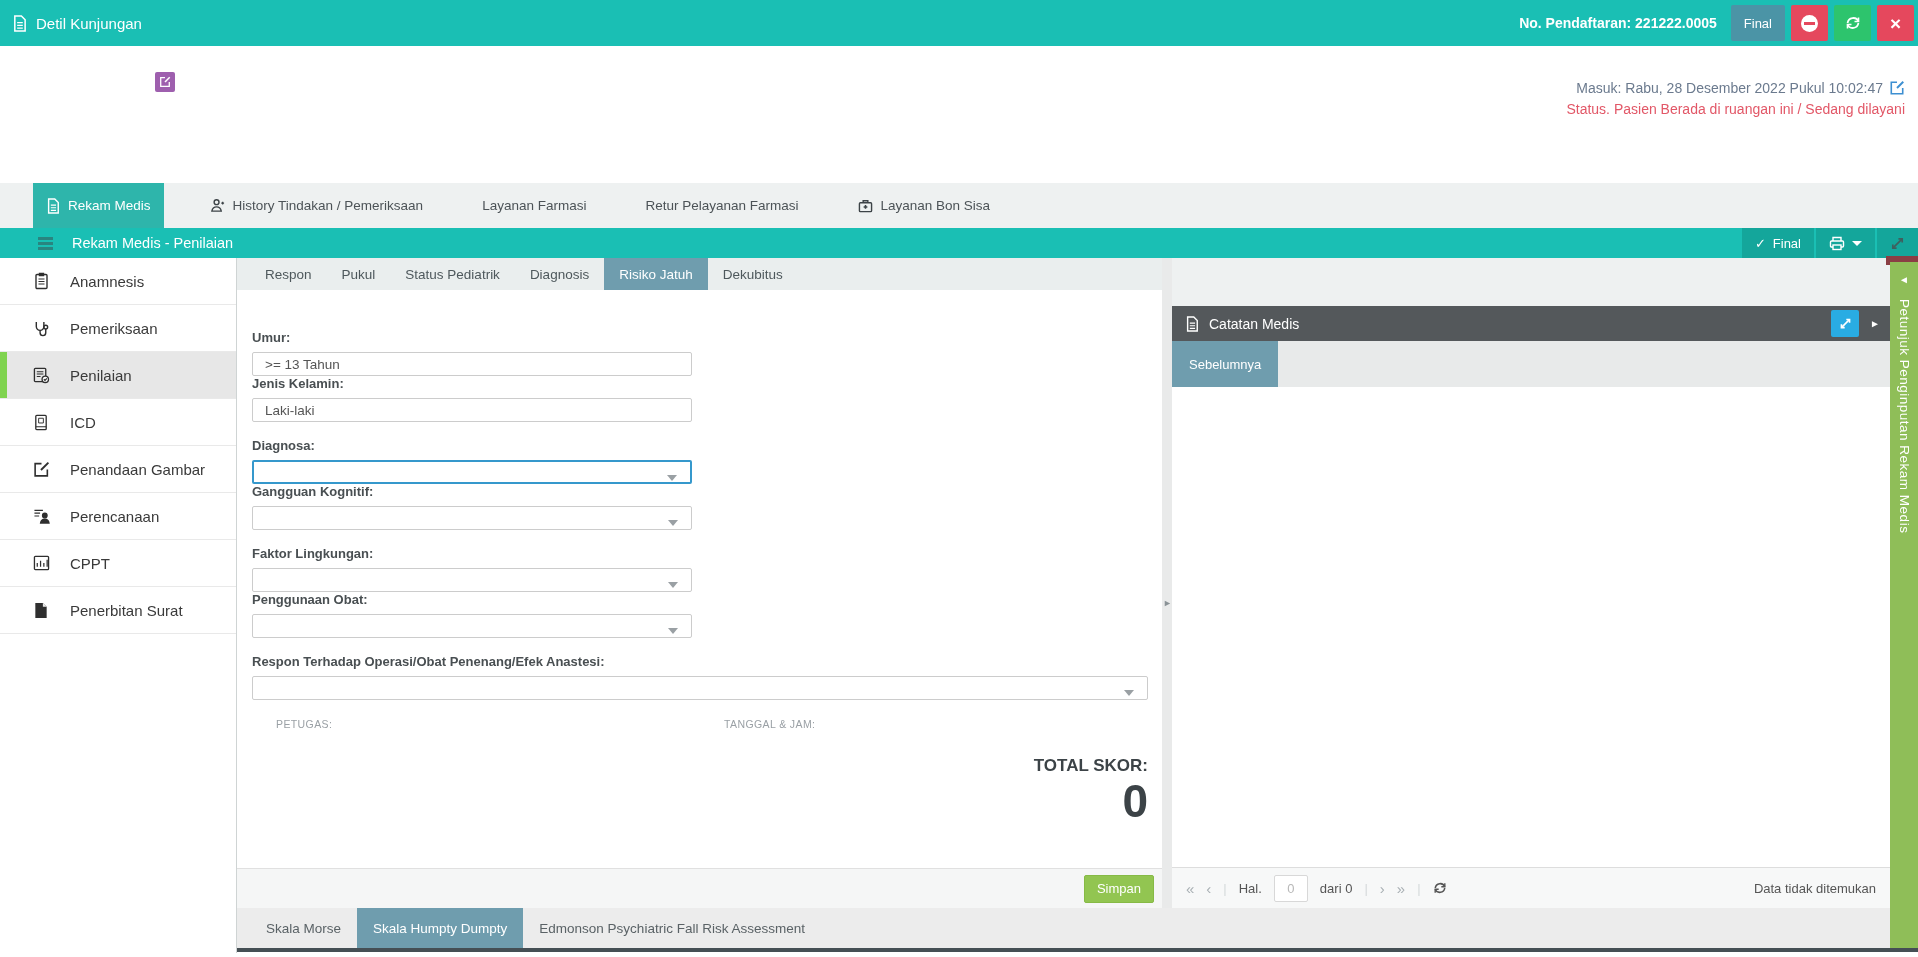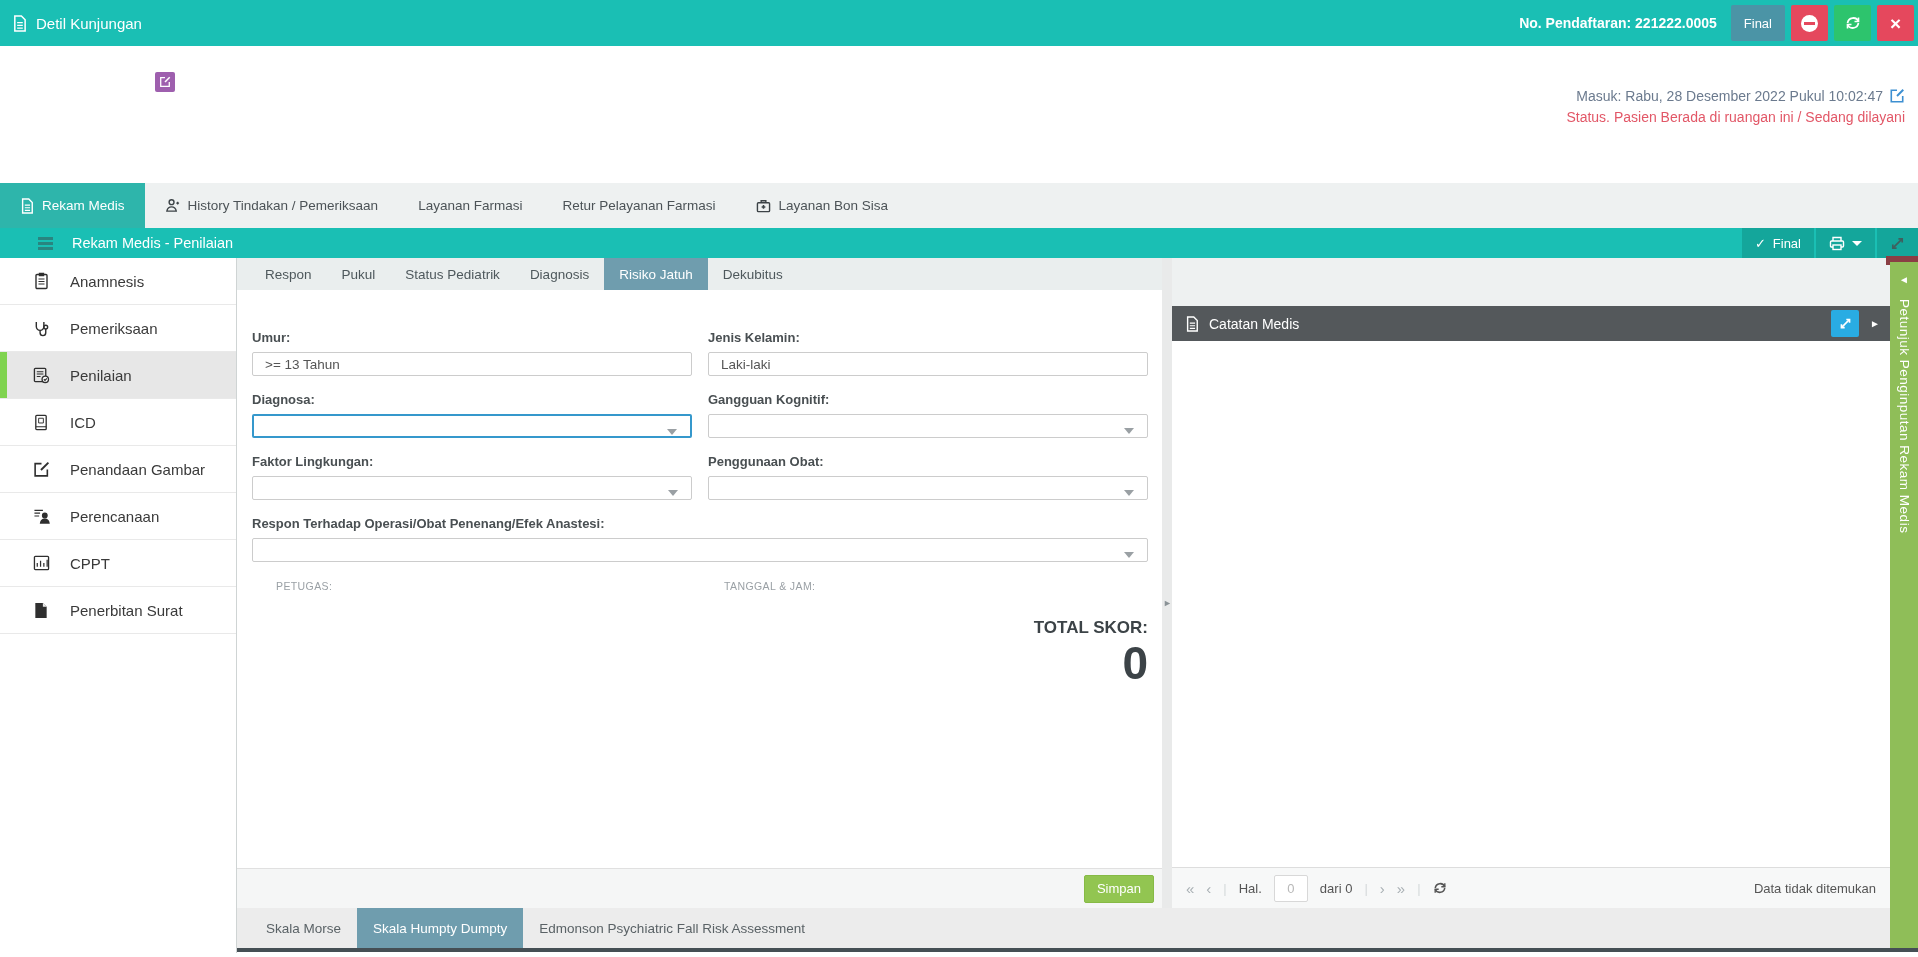--- a/index.html
+++ b/index.html
@@ -20,30 +20,30 @@
   .btn-sq { width:37px; }
   .btn-red { background:#e5485d; }
   .btn-green { background:#2dc46d; }
   .minus-circle { width:17px; height:17px; background:#fff; border-radius:50%; position:relative; }
   .minus-circle::after { content:""; position:absolute; left:3px; right:3px; top:7px; height:3px; background:#e5485d; }
   .close-x { font-size:19px; font-weight:bold; line-height:1; }
 
   
   .purple-btn { position:absolute; left:155px; top:72px; width:20px; height:20px; background:#9e5fae;
     border-radius:2px; color:#fff; display:flex; align-items:center; justify-content:center; cursor:pointer; }
-  .visit-info { position:absolute; right:13px; top:88px; text-align:left; }
+  .visit-info { position:absolute; right:13px; top:80px; text-align:left; }
   .masuk-line { font-size:14px; color:#6b7a8e; display:flex; align-items:center; justify-content:flex-end; gap:6px; }
   .masuk-edit { color:#3d8fd1; display:inline-flex; }
   .status-line { font-size:14px; color:#e25767; margin-top:5px; }
 
   
   .main-tabs { position:absolute; left:0; top:183px; width:1918px; height:45px; background:#eef1f1;
     display:flex; align-items:stretch; }
-  .mtab { display:flex; align-items:center; gap:8px; padding:0 20px; font-size:13.5px; color:#4c5357;
-    cursor:pointer; white-space:nowrap; }
+  .mtab { display:flex; align-items:center; gap:8px; padding:0 13px; font-size:13.5px; color:#4c5357;
+    cursor:pointer; white-space:nowrap;margin-left:33px; }
   .mtab .ticon { display:flex; color:#3c4347; }
   .mtab.active { background:#2eb5ab; color:#fff; }
   .mtab.active .ticon { color:#fff; }
 
   
   .section-bar { position:absolute; left:0; top:228px; width:1918px; height:30px; background:#1abfb4;
     display:flex; align-items:center; }
   .burger { margin-left:38px; display:flex; flex-direction:column; gap:2px; cursor:pointer; }
   .burger span { width:15px; height:3px; background:rgba(55,75,75,.5); }
   .section-title { margin-left:19px; color:#fff; font-size:14.5px; }
@@ -67,21 +67,21 @@
   
   .subtabs { position:absolute; left:237px; top:258px; width:925px; height:32px; background:#eaeeee;
     display:flex; align-items:stretch; padding-left:13px; }
   .stab { display:flex; align-items:center; padding:0 15px; font-size:13.5px; color:#4e585c;
     cursor:pointer; white-space:nowrap; }
   .stab.active { background:#6f9dae; color:#fff; }
 
   
   .form { position:absolute; left:237px; top:290px; width:925px; height:578px; background:#fff;
     padding:40px 14px 0 15px; }
-  .frow { display:flex; justify-content:space-between; margin-bottom:16px; }
+  .frow { display:flex; justify-content:space-between; margin-bottom:16px;flex-direction:column; }
   .field { width:440px; }
   .field.full { width:100%; }
   .field label { display:block; font-size:13px; font-weight:bold; color:#494f52; margin-bottom:7px; }
   .ibox { height:24px; border:1px solid #ccc; border-radius:2px; display:flex; align-items:center;
     padding:0 12px; font-size:13.5px; color:#555; background:#fff; }
   input.ibox { width:100%; outline:none; }
   .sel { position:relative; cursor:pointer; }
   .sel::after { content:""; position:absolute; right:13px; top:13px; width:0; height:0;
     border-left:5px solid transparent; border-right:5px solid transparent; border-top:6px solid #9aa0a4; }
   .sel.focused { border:2px solid #3598cc; }
@@ -441,20 +441,23 @@
           <div class="blue-btn">
             <svg width="13" height="13" viewBox="0 0 16 16" fill="none" stroke="#fff" stroke-width="2">
               <path d="M3 13L13 3"></path>
                 <path d="M3 9v4h4"></path>
                 <path d="M13 7V3H9"></path>
             </svg>
           </div>
           <span class="ph-arrow">►</span>
         </div>
       </div>
+      <div class="panel-tabs">
+        <div class="ptab">Sebelumnya</div>
+      </div>
       <div class="panel-body"></div>
       <div class="panel-footer">
         <span class="pg-nav">«</span>
         <span class="pg-nav">‹</span>
         <span class="pg-sep">|</span>
         <span>Hal.</span>
         <input class="pg-input" value="0" style="">
         <span>dari 0</span>
         <span class="pg-sep">|</span>
         <span class="pg-nav">›</span>

